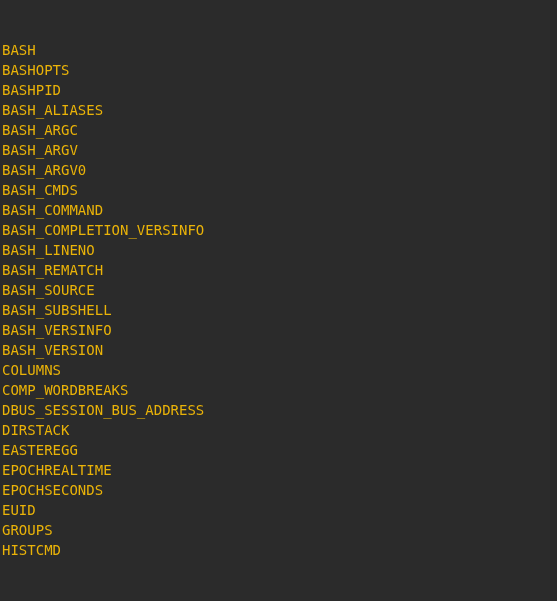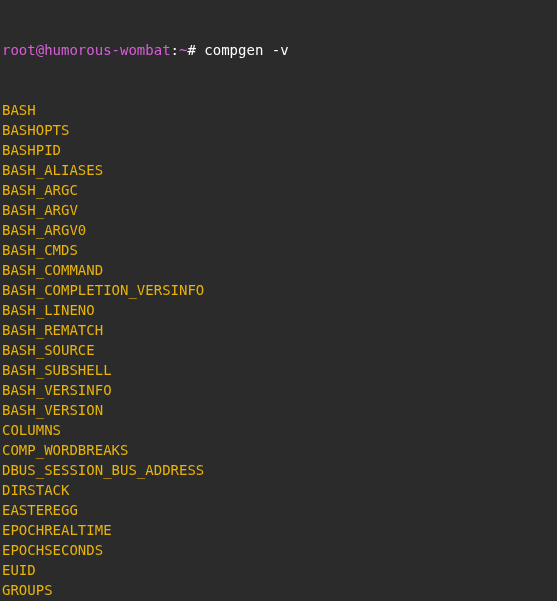--- a/index.html
+++ b/index.html
@@ -34,15 +34,14 @@
     }
     .output-line {
       color: #eab308;
       display: block;
     }
   </style>
 </head>
 <body>
 
 <div class="terminal">
-  <div><span class="prompt-user">root@humorous-wombat</span><span class="prompt-path">:</span><span class="prompt-user">~</span><span class="prompt-symbol">#</span><span class="command"> </span><span class="command">compgen -v</span></div>
   <div id="output-container"><span class="output-line">BASH</span><span class="output-line">BASHOPTS</span><span class="output-line">BASHPID</span><span class="output-line">BASH_ALIASES</span><span class="output-line">BASH_ARGC</span><span class="output-line">BASH_ARGV</span><span class="output-line">BASH_ARGV0</span><span class="output-line">BASH_CMDS</span><span class="output-line">BASH_COMMAND</span><span class="output-line">BASH_COMPLETION_VERSINFO</span><span class="output-line">BASH_LINENO</span><span class="output-line">BASH_REMATCH</span><span class="output-line">BASH_SOURCE</span><span class="output-line">BASH_SUBSHELL</span><span class="output-line">BASH_VERSINFO</span><span class="output-line">BASH_VERSION</span><span class="output-line">COLUMNS</span><span class="output-line">COMP_WORDBREAKS</span><span class="output-line">DBUS_SESSION_BUS_ADDRESS</span><span class="output-line">DIRSTACK</span><span class="output-line">EASTEREGG</span><span class="output-line">EPOCHREALTIME</span><span class="output-line">EPOCHSECONDS</span><span class="output-line">EUID</span><span class="output-line">GROUPS</span><span class="output-line">HISTCMD</span></div>
 </div>
 
 </body></html>

